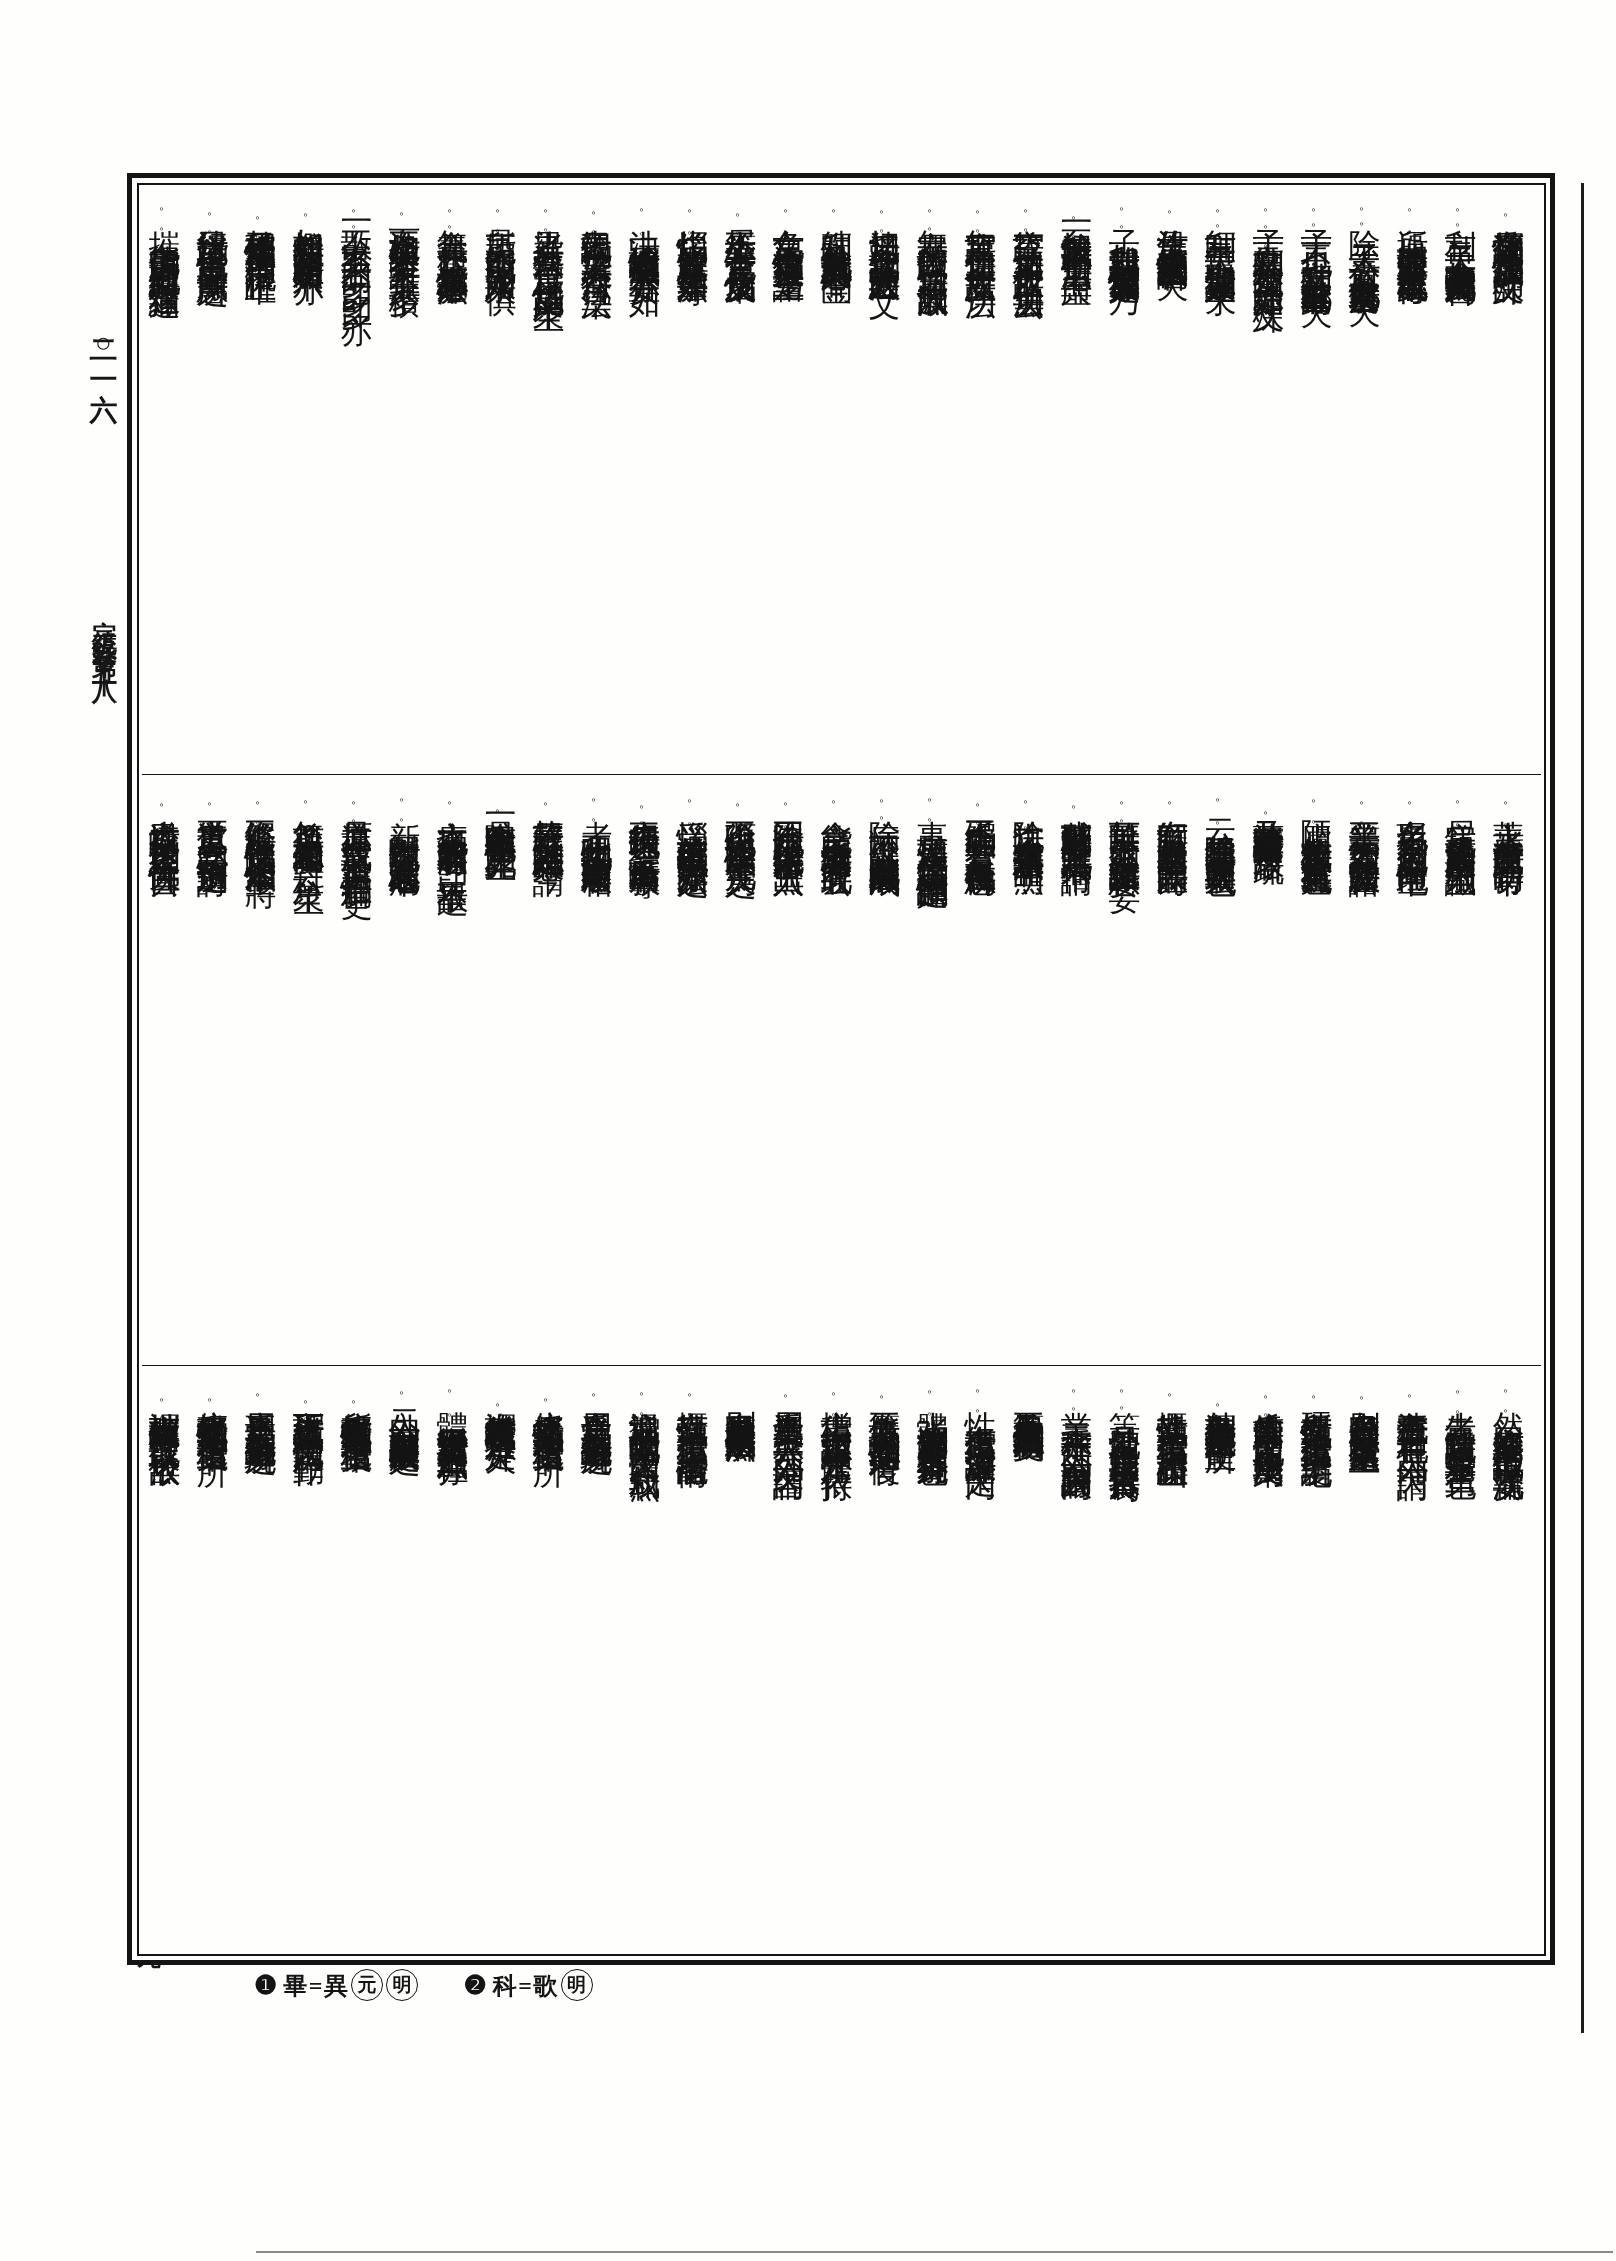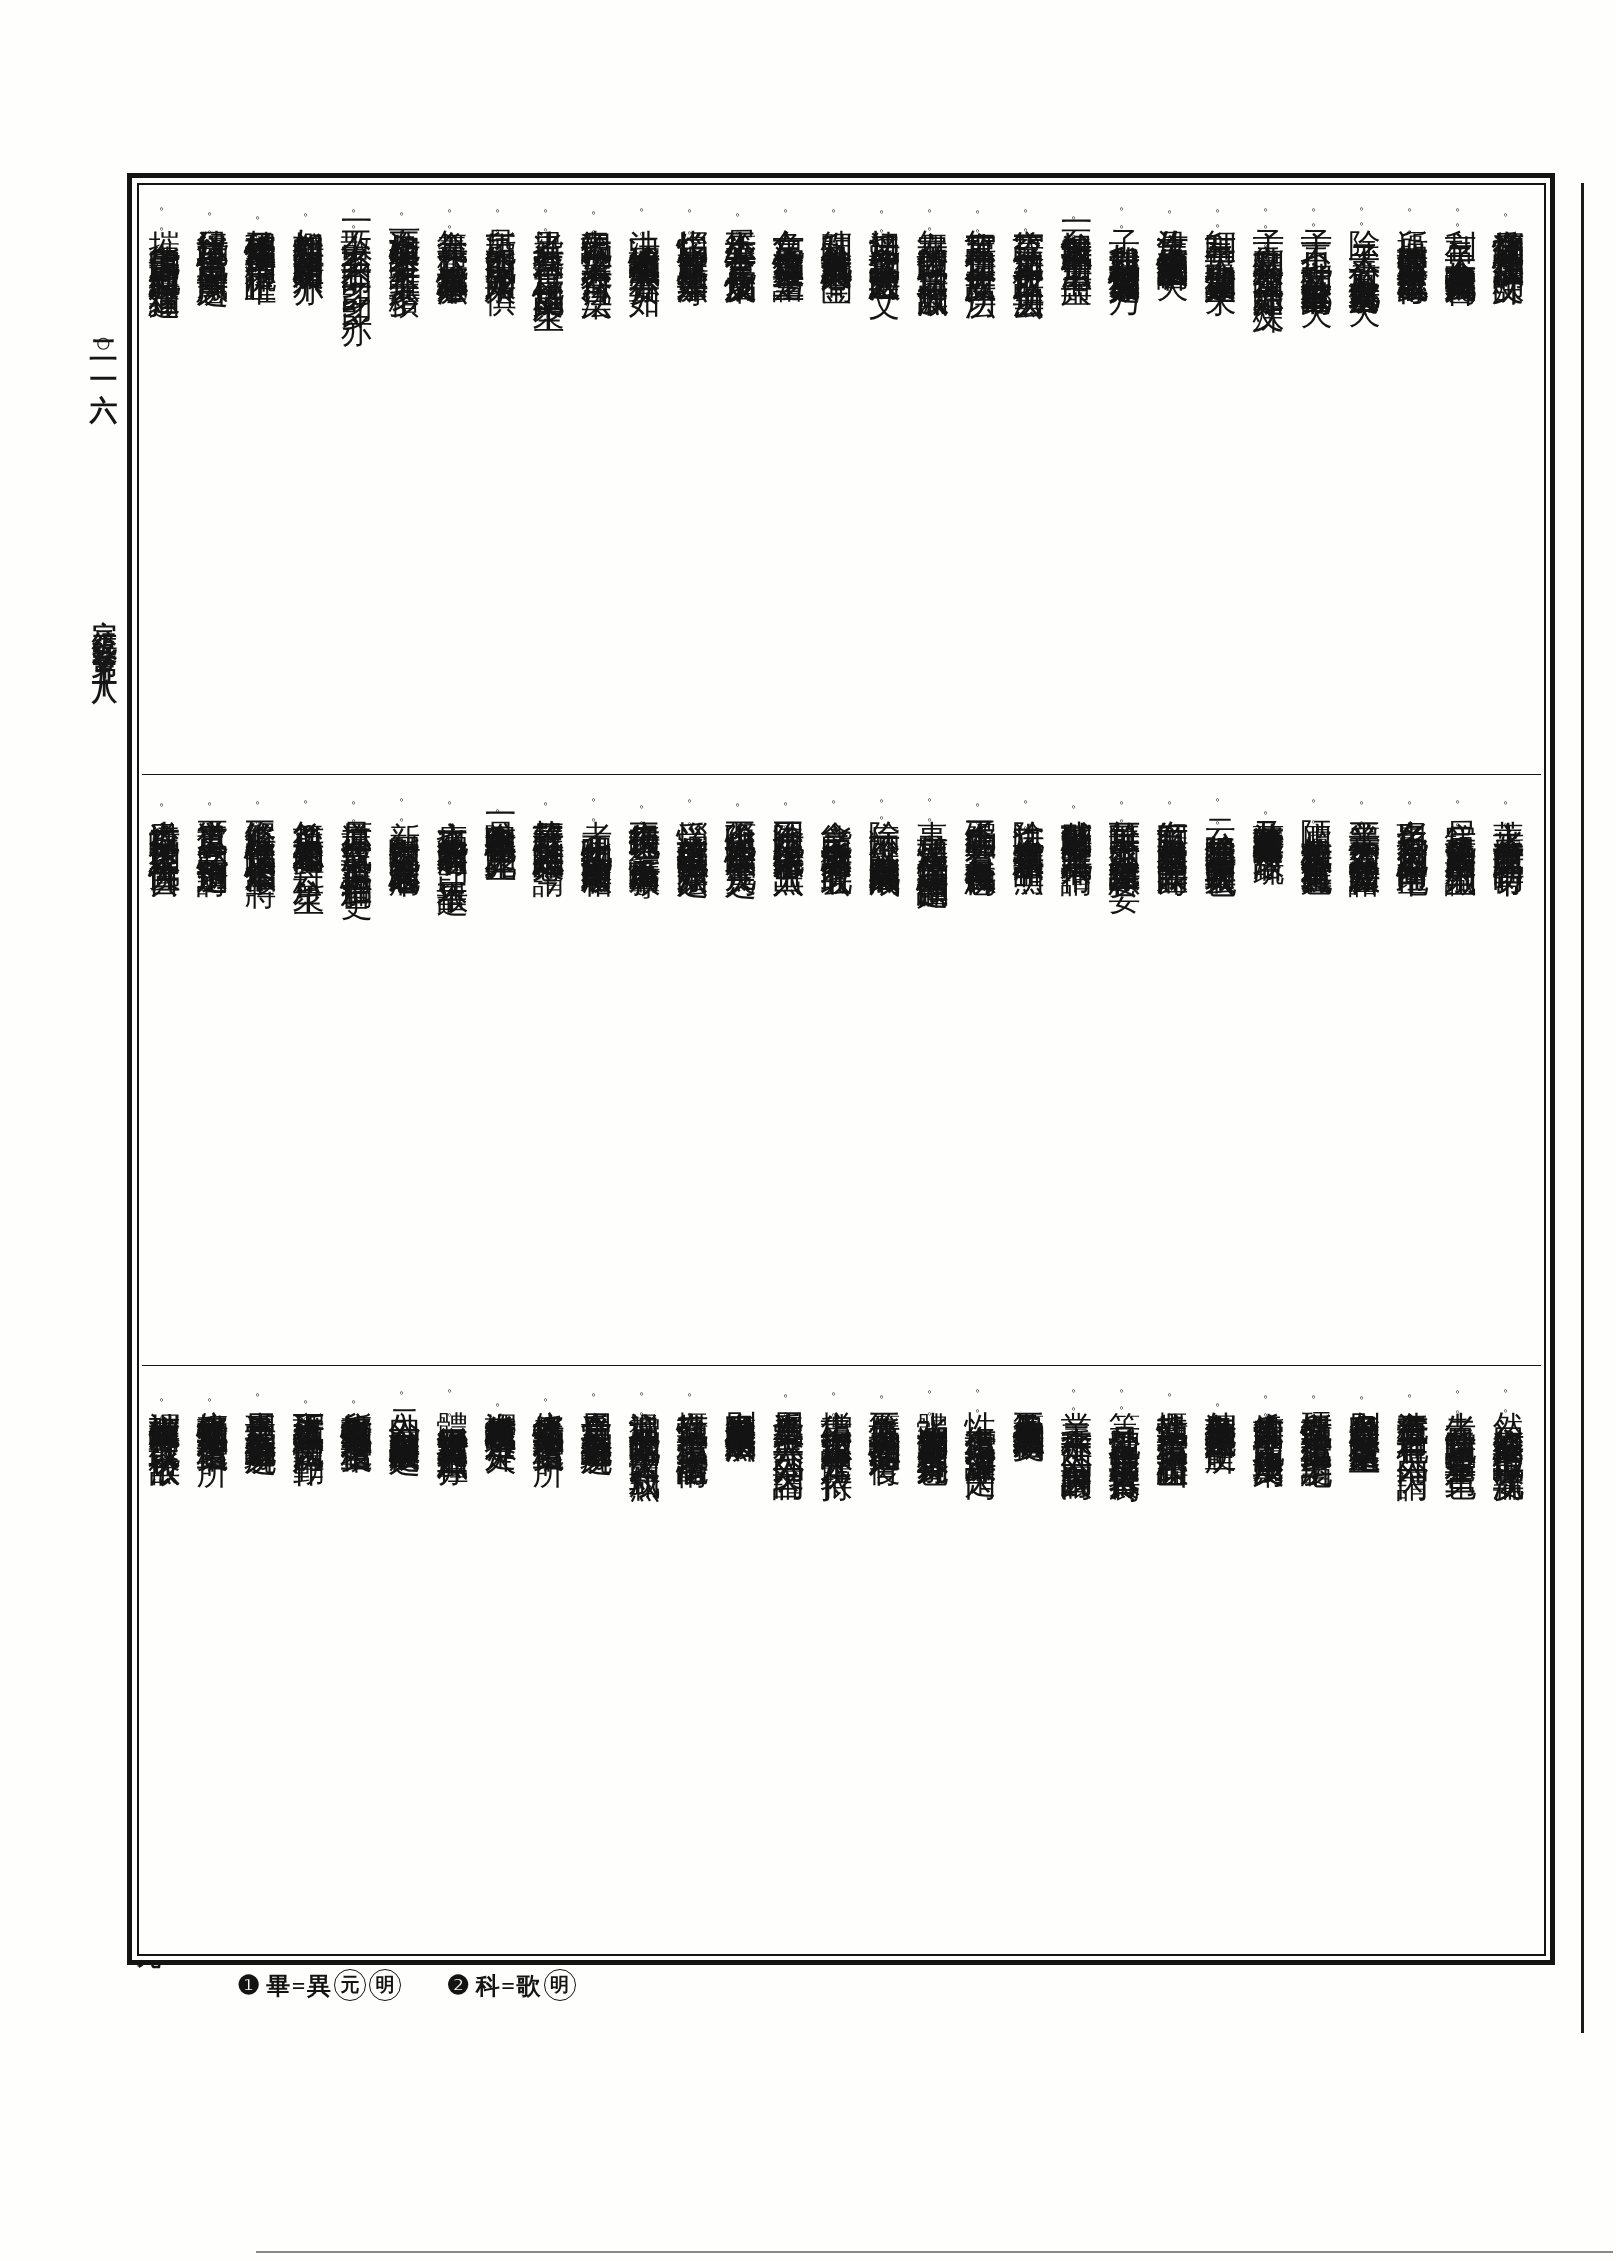--- a/index.html
+++ b/index.html
@@ -40,21 +40,21 @@
   
   .vlabel{
     position:absolute;writing-mode:vertical-rl;text-orientation:upright;
     white-space:nowrap;color:#161616;
   }
   .taisho-no{left:84px;top:320px;font-size:28px;letter-spacing:6.8px;font-weight:bold;}
   .vol-title{left:88px;top:601px;font-size:25px;letter-spacing:8.3px;font-weight:bold;}
   .page-no{left:133px;top:1917px;font-size:24px;letter-spacing:3.8px;font-weight:bold;}
   
   .apparatus{
-    position:absolute;left:237px;top:1969px;height:36px;
+    position:absolute;left:254px;top:1969px;height:36px;
     font-size:24px;font-weight:bold;letter-spacing:1.5px;white-space:nowrap;
   }
   .apparatus .note{margin-right:44px;}
   .apparatus .marker{font-size:26px;margin-right:4.5px;}
   .siglum{
     display:inline-block;width:30px;height:30px;border:1.9px solid #141414;
     border-radius:50%;text-align:center;line-height:30px;font-size:19px;
     letter-spacing:0;margin:0 1.5px;vertical-align:3px;font-weight:bold;
   }
   

